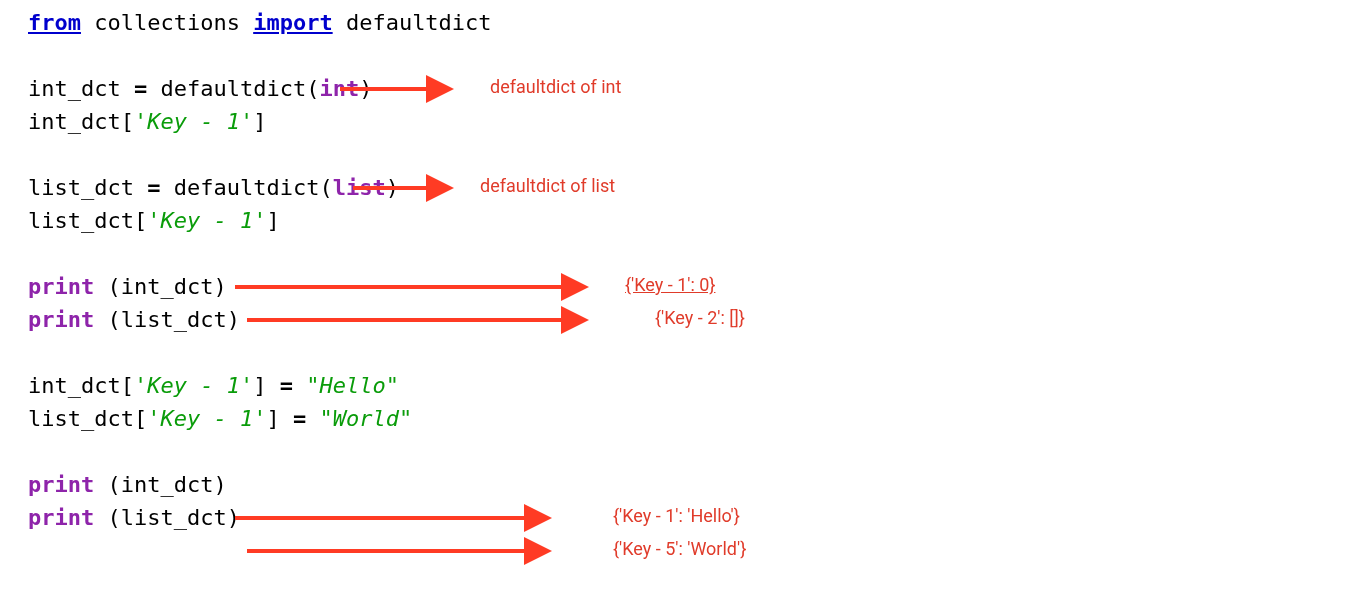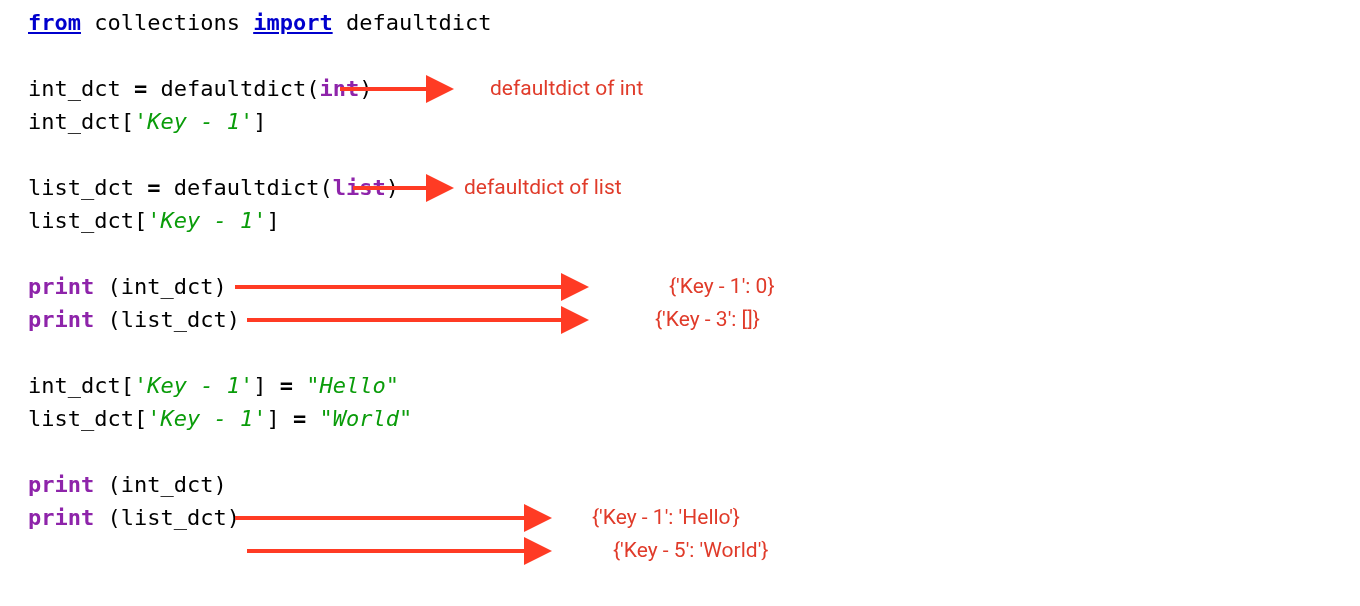--- a/index.html
+++ b/index.html
@@ -24,21 +24,21 @@
   .kw-blue   { color: #0000cd; font-weight: 600; text-decoration: underline; }
   .kw-purple { color: #8e24aa; font-weight: 600; }
   .str-green { color: #0a9c0a; font-style: italic; font-weight: 400; }
   .plain     { color: #000; font-weight: 600; }
   .ident     { color: #000; font-weight: 400; }
 
   .annotation {
     position: absolute;
     color: #e03b2a;
     font-family: -apple-system, BlinkMacSystemFont, "Segoe UI", Roboto, Helvetica, Arial, sans-serif;
-    font-size: 21px;
+    font-size: 18px;
     white-space: nowrap;
   }
 
   svg.arrow {
     position: absolute;
     overflow: visible;
   }
   .arrow-line {
     stroke: #ff3b24;
     stroke-width: 4;
@@ -82,17 +82,17 @@
   <line class="arrow-line" x1="235" y1="287" x2="585" y2="287" marker-end="url(#ah)"></line>
 
   <line class="arrow-line" x1="247" y1="320" x2="585" y2="320" marker-end="url(#ah)"></line>
 
   <line class="arrow-line" x1="235" y1="518" x2="548" y2="518" marker-end="url(#ah)"></line>
 
   <line class="arrow-line" x1="247" y1="551" x2="548" y2="551" marker-end="url(#ah)"></line>
 </svg>
 
 <div class="annotation" style="left:490px; top:76px;">defaultdict of int</div>
-<div class="annotation" style="left:464px; top:175px;">defaultdict of list</div>
-<div class="annotation" style="left:669px; top:274px;">{'Key - 1': 0}</div>
-<div class="annotation" style="left:655px; top:307px;">{'Key - 3': []}</div>
-<div class="annotation" style="left:592px; top:505px;">{'Key - 1': 'Hello'}</div>
+<div class="annotation" style="left:480px; top:175px;">defaultdict of list</div>
+<div class="annotation" style="left:625px; top:274px;text-decoration:underline;">{'Key - 1': 0}</div>
+<div class="annotation" style="left:655px; top:307px;">{'Key - 2': []}</div>
+<div class="annotation" style="left:613px; top:505px;">{'Key - 1': 'Hello'}</div>
 <div class="annotation" style="left:613px; top:538px;">{'Key - 5': 'World'}</div>
 
 </body></html>

